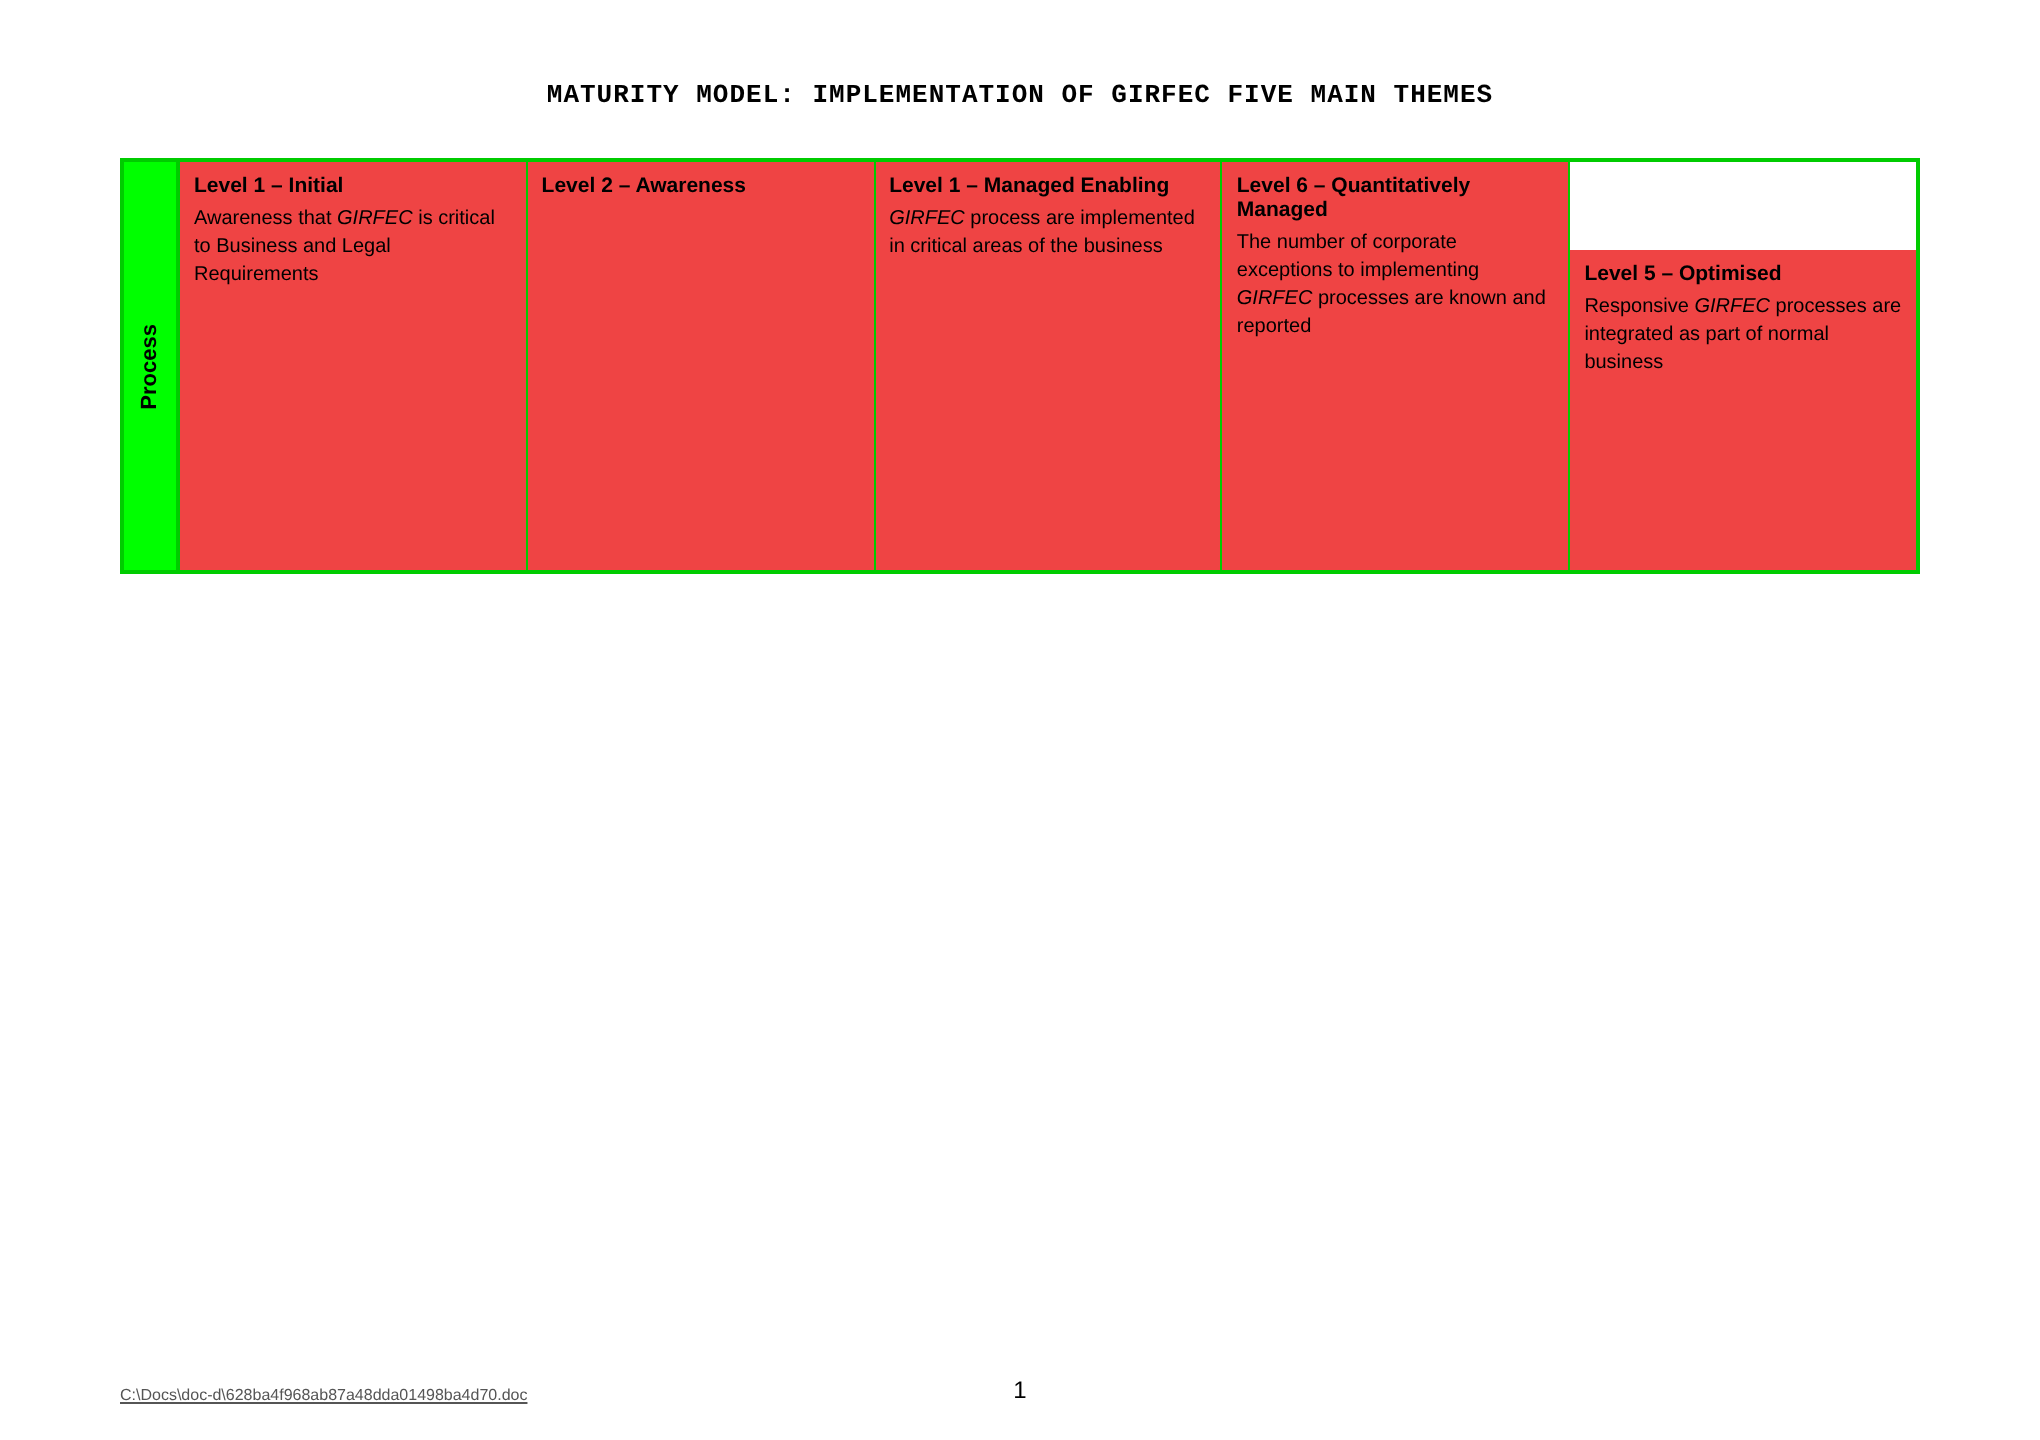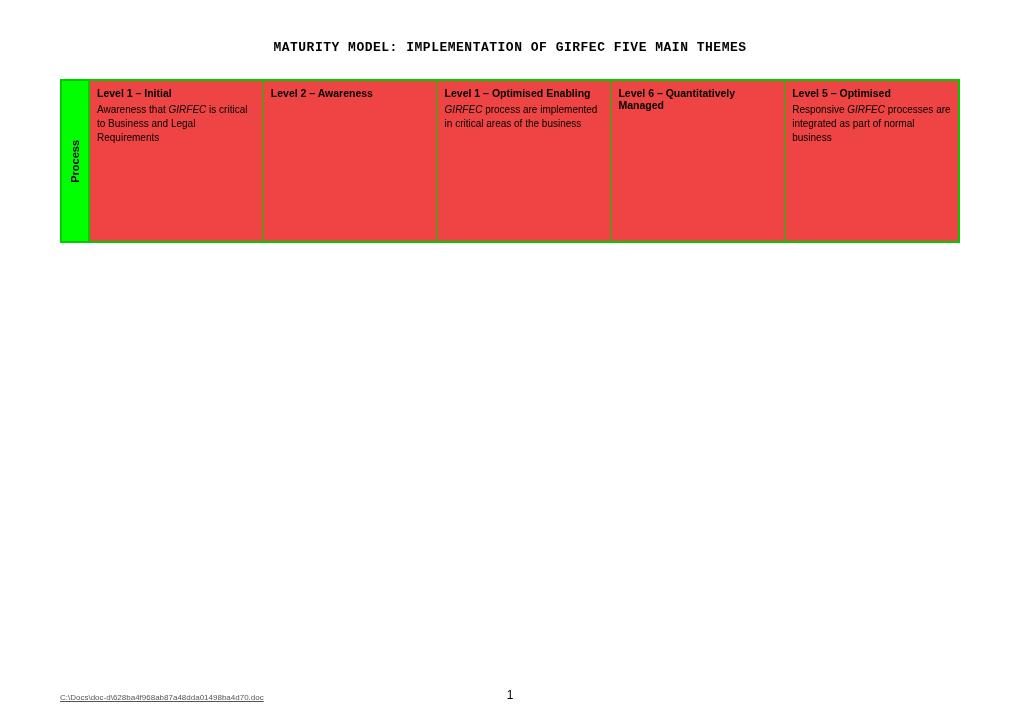--- a/index.html
+++ b/index.html
@@ -64,20 +64,21 @@
     .col {
       flex: 1;
       background: #ef4444;
       border-right: 1px solid #00cc00;
       padding: 6px 7px;
       min-height: 160px;
     }
 
     .col:last-child {
       border-right: none;
+      margin-top: 44px;
     }
 
     .col-title {
       font-weight: bold;
       font-size: 10.5px;
       margin-bottom: 4px;
       color: #000000;
     }
 
     .col-body {
@@ -131,30 +132,33 @@
       </div>
 
       <div class="col">
         <div class="col-title">
           <span>Level 2 – </span><span>Awareness</span>
         </div>
       </div>
 
       <div class="col">
         <div class="col-title">
-          <span>Level 1 – </span><span>Optimised Enabling</span>
+          <span>Level 1 – </span><span>Managed Enabling</span>
         </div>
         <div class="col-body">
           <em>GIRFEC</em> process are implemented in critical areas of the business
         </div>
       </div>
 
       <div class="col">
         <div class="col-title">
           <span>Level 6 – </span><span>Quantitatively Managed</span>
+        </div>
+        <div class="col-body">
+          The number of corporate exceptions to implementing <em>GIRFEC</em> processes are known and reported
         </div>
       </div>
 
       <div class="col">
         <div class="col-title">
           <span>Level 5 – </span><span>Optimised</span>
         </div>
         <div class="col-body">
           Responsive <em>GIRFEC</em> processes are integrated as part of normal business
         </div>

